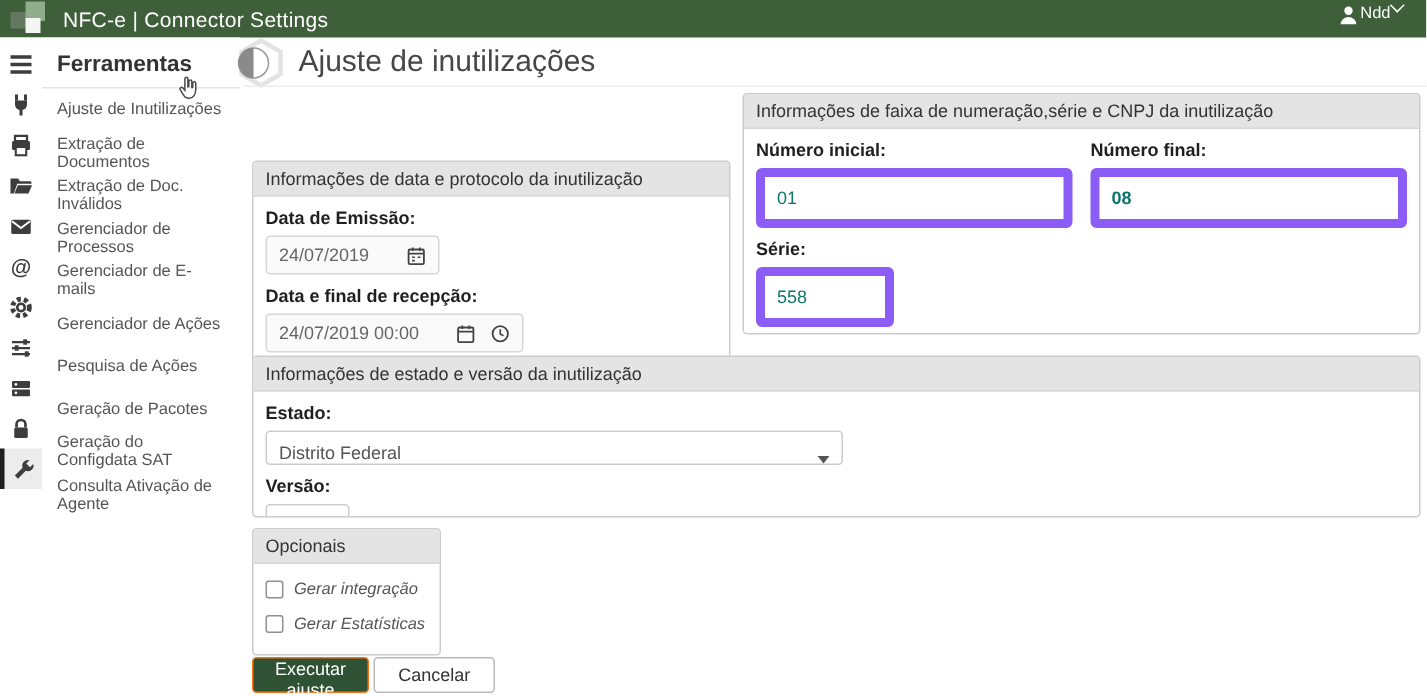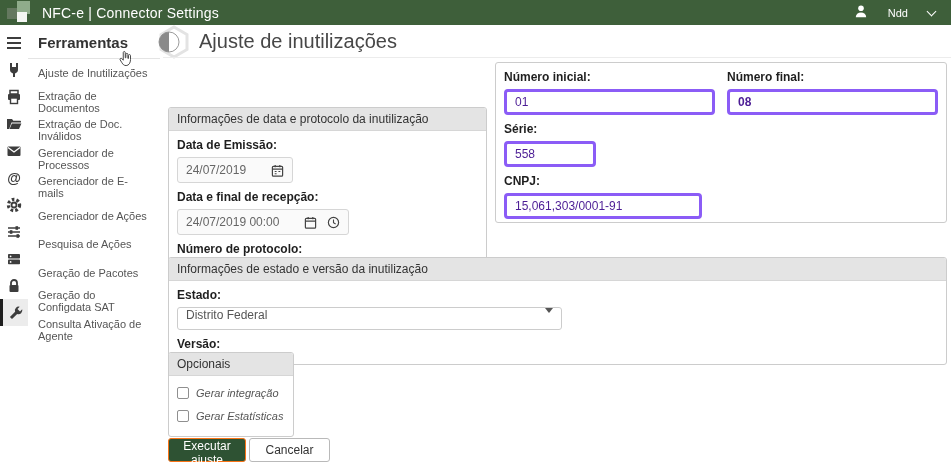--- a/index.html
+++ b/index.html
@@ -7,21 +7,21 @@
   #app { position:relative; width:951px; height:464px; background:#fff; overflow:hidden; }
 
   
   .topbar { position:absolute; left:0; top:0; width:951px; height:25px; background:#3e5f3a;
             display:flex; align-items:center; color:#fff; }
   .logo { position:relative; width:30px; height:25px; margin-left:6px; }
   .logo .sq1 { position:absolute; left:1px; top:8px; width:11px; height:11px; background:#64785f; }
   .logo .sq2 { position:absolute; left:11px; top:1px; width:13px; height:13px; background:#8fac8b; }
   .logo .sq3 { position:absolute; left:11px; top:12px; width:10px; height:10px; background:#f4f6f3; }
   .brand { font-size:14px; margin-left:6px; letter-spacing:.2px; }
-  .topbar-right { margin-left:auto; display:flex; align-items:center; gap:20px; margin-right:16px; }
+  .topbar-right { margin-left:auto; display:flex; align-items:flex-start; gap:1px; margin-right:16px; }
   .user-name { font-size:11px; }
   .chev { width:7px; height:7px; border-right:1.5px solid #fff; border-bottom:1.5px solid #fff;
           transform:rotate(45deg); margin-top:-3px; }
 
   
   .rail { position:absolute; left:0; top:25px; width:28px; height:439px; background:#fff;
           display:flex; flex-direction:column; align-items:stretch; padding-top:4px; }
   .rail-item { height:27px; display:flex; align-items:center; justify-content:center; cursor:pointer; }
   .rail-item.active { background:#ececec; border-left:3px solid #1f1f1f; }
   .rail-item svg { display:block; }
@@ -42,25 +42,25 @@
   .panel-header { background:#e4e4e4; border-bottom:1px solid #d6d6d6; font-size:12px; color:#333;
                   padding:4px 8px; }
   .panel-body { padding:0 8px 8px; }
   .fld-label { font-size:12px; font-weight:bold; color:#1f1f1f; margin:7px 0 5px; }
 
   .input-box { display:inline-flex; align-items:center; border:1px solid #d6d6d6; border-radius:3px;
                background:#fafafa; height:26px; padding:0 8px; }
   .input-box input { border:0; background:transparent; outline:none; font:12px "Liberation Sans",sans-serif;
                      color:#666; width:100%; }
   .input-box .ico { margin-left:10px; display:flex; cursor:pointer; }
-  .text-input { border:3px solid #8b5cf6; border-radius:4px; height:26px; padding:0 8px;
-                font:12px "Liberation Sans",sans-serif; color:#4c1d95; background:#fff; outline:none; }
+  .text-input { border:6px solid #8b5cf6; border-radius:4px; height:26px; padding:14px 8px;
+                font:12px "Liberation Sans",sans-serif; color:#0f766e; background:#fff; outline:none; }
 
   .sel { border:1px solid #ccc; border-radius:3px; height:23px; background:#fff; display:flex;
-         align-items:flex-start; justify-content:space-between; padding:0 8px; font-size:12px; color:#555;
+         align-items:flex-end; justify-content:space-between; padding:0 8px; font-size:12px; color:#555;
          cursor:pointer; }
   .arrow-down { width:0; height:0; border-left:4px solid transparent; border-right:4px solid transparent;
                 border-top:5px solid #555; }
 
   .row2 { display:flex; gap:12px; }
   .col { flex:1; }
 
   .cb-row { display:flex; align-items:flex-start; gap:7px; margin:11px 0; cursor:pointer;font-style:italic; }
   .cb-box { width:12px; height:12px; border:1px solid #8f8f8f; border-radius:2px; background:#fff; }
   .cb-label { font-size:11px; color:#555; }
@@ -229,39 +229,40 @@
               <path d="M7 3.8v3.4l2.3 1.3" stroke="#444" stroke-width="1.2" fill="none"></path>
             </svg>
         </span>
       </div>
       <div class="fld-label">Número de protocolo:</div>
       <input class="text-input" style="width: 198px;" value="85986">
     </div>
   </div>
 
   <div class="panel" style="left:495px; top:62px; width:452px; height:161px;">
+    <div class="panel-header">Informações de faixa de numeração,série e CNPJ da inutilização</div>
     <div class="panel-body">
       <div class="row2">
         <div class="col">
           <div class="fld-label">Número inicial:</div>
           <input class="text-input" style="width: 100%;" value="01">
         </div>
         <div class="col">
           <div class="fld-label">Número final:</div>
           <input class="text-input" style="width: 100%; font-weight: bold;" value="08">
         </div>
       </div>
       <div class="fld-label">Série:</div>
       <input class="text-input" style="width: 92px;" value="558">
       <div class="fld-label">CNPJ:</div>
       <input class="text-input" style="width: 198px;" value="15,061,303/0001-91">
     </div>
   </div>
 
-  <div class="panel" style="left:168px; top:237px; width:779px; height:108px;margin-top:20px;">
+  <div class="panel" style="left:168px; top:237px; width:779px; height:108px;">
     <div class="panel-header">Informações de estado e versão da inutilização</div>
     <div class="panel-body">
       <div class="fld-label">Estado:</div>
       <div class="sel" style="width:385px;">
         <span>Distrito Federal</span>
         <span class="arrow-down"></span>
       </div>
       <div class="fld-label">Versão:</div>
       <div class="sel" style="width:56px;">
         <span>4.00</span>

